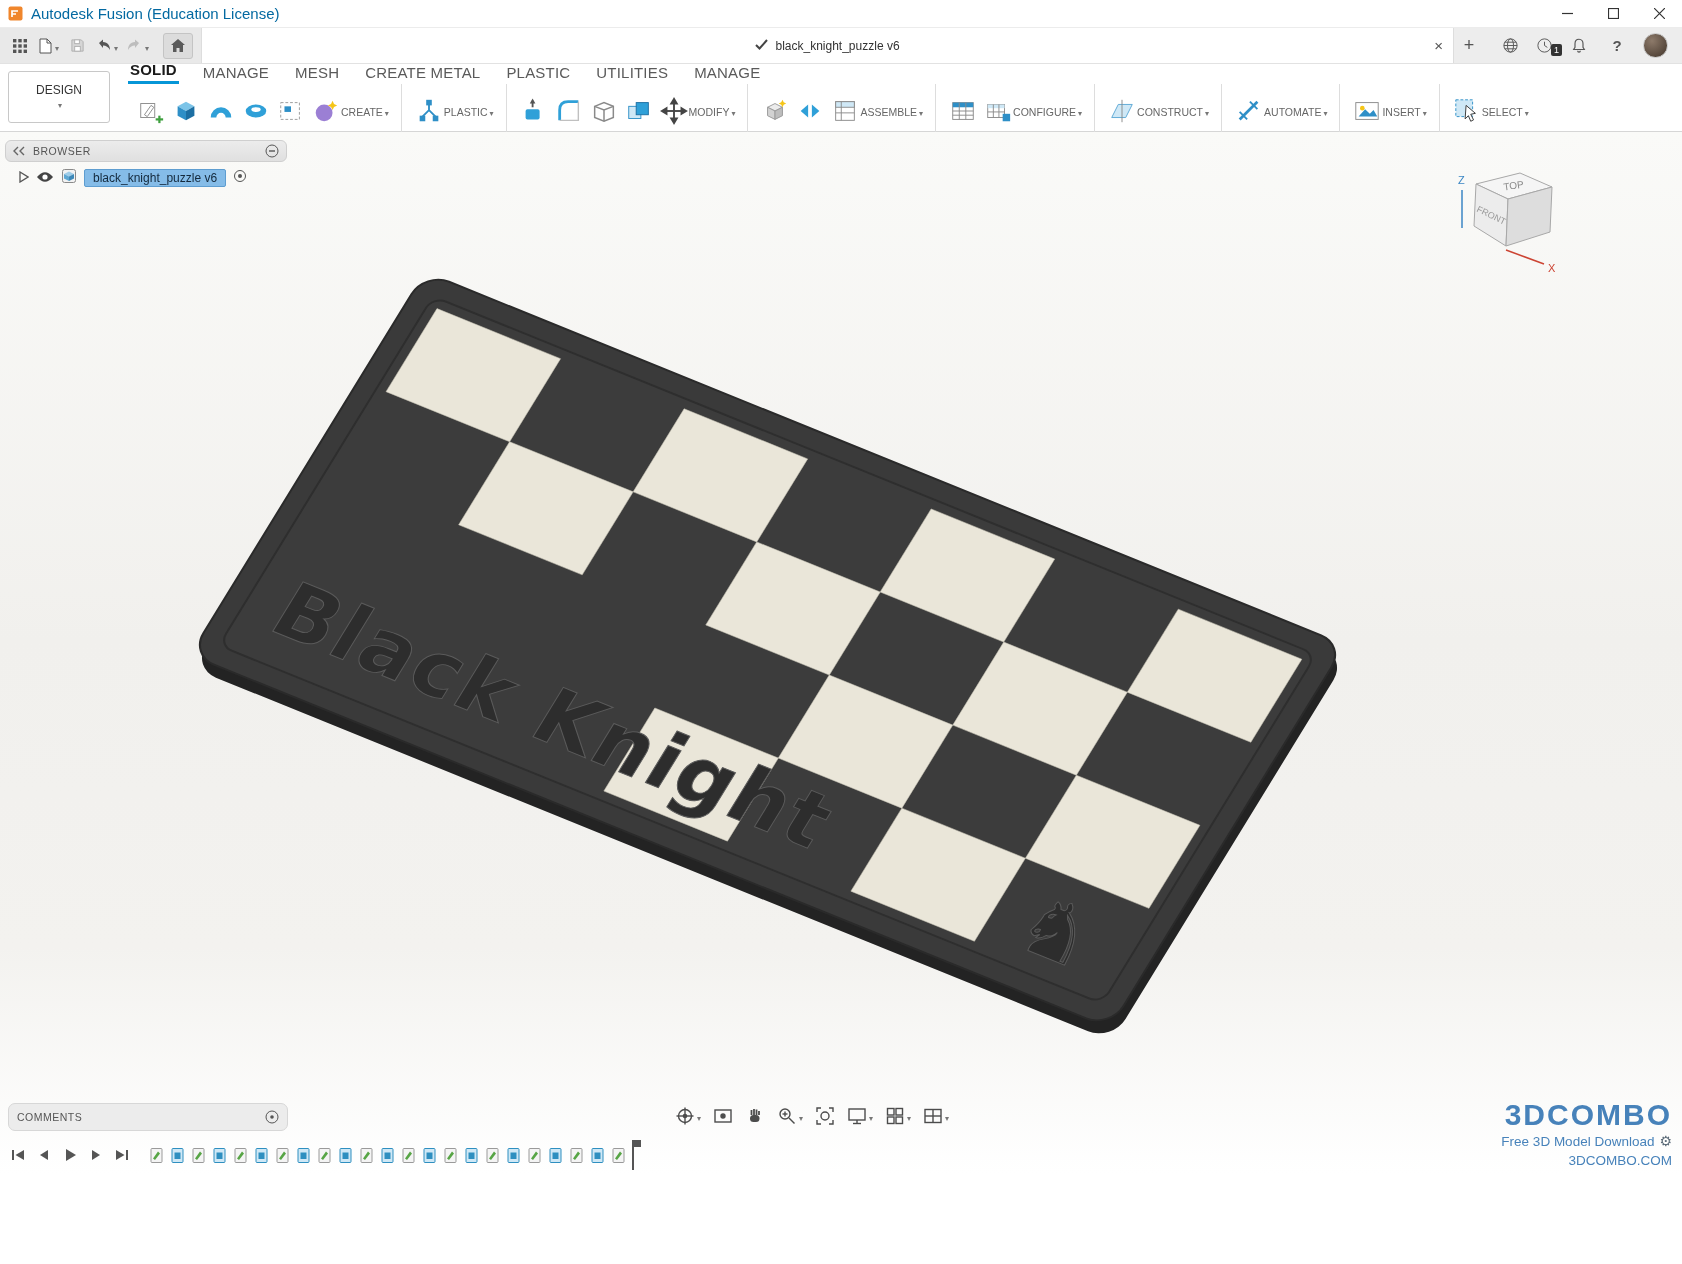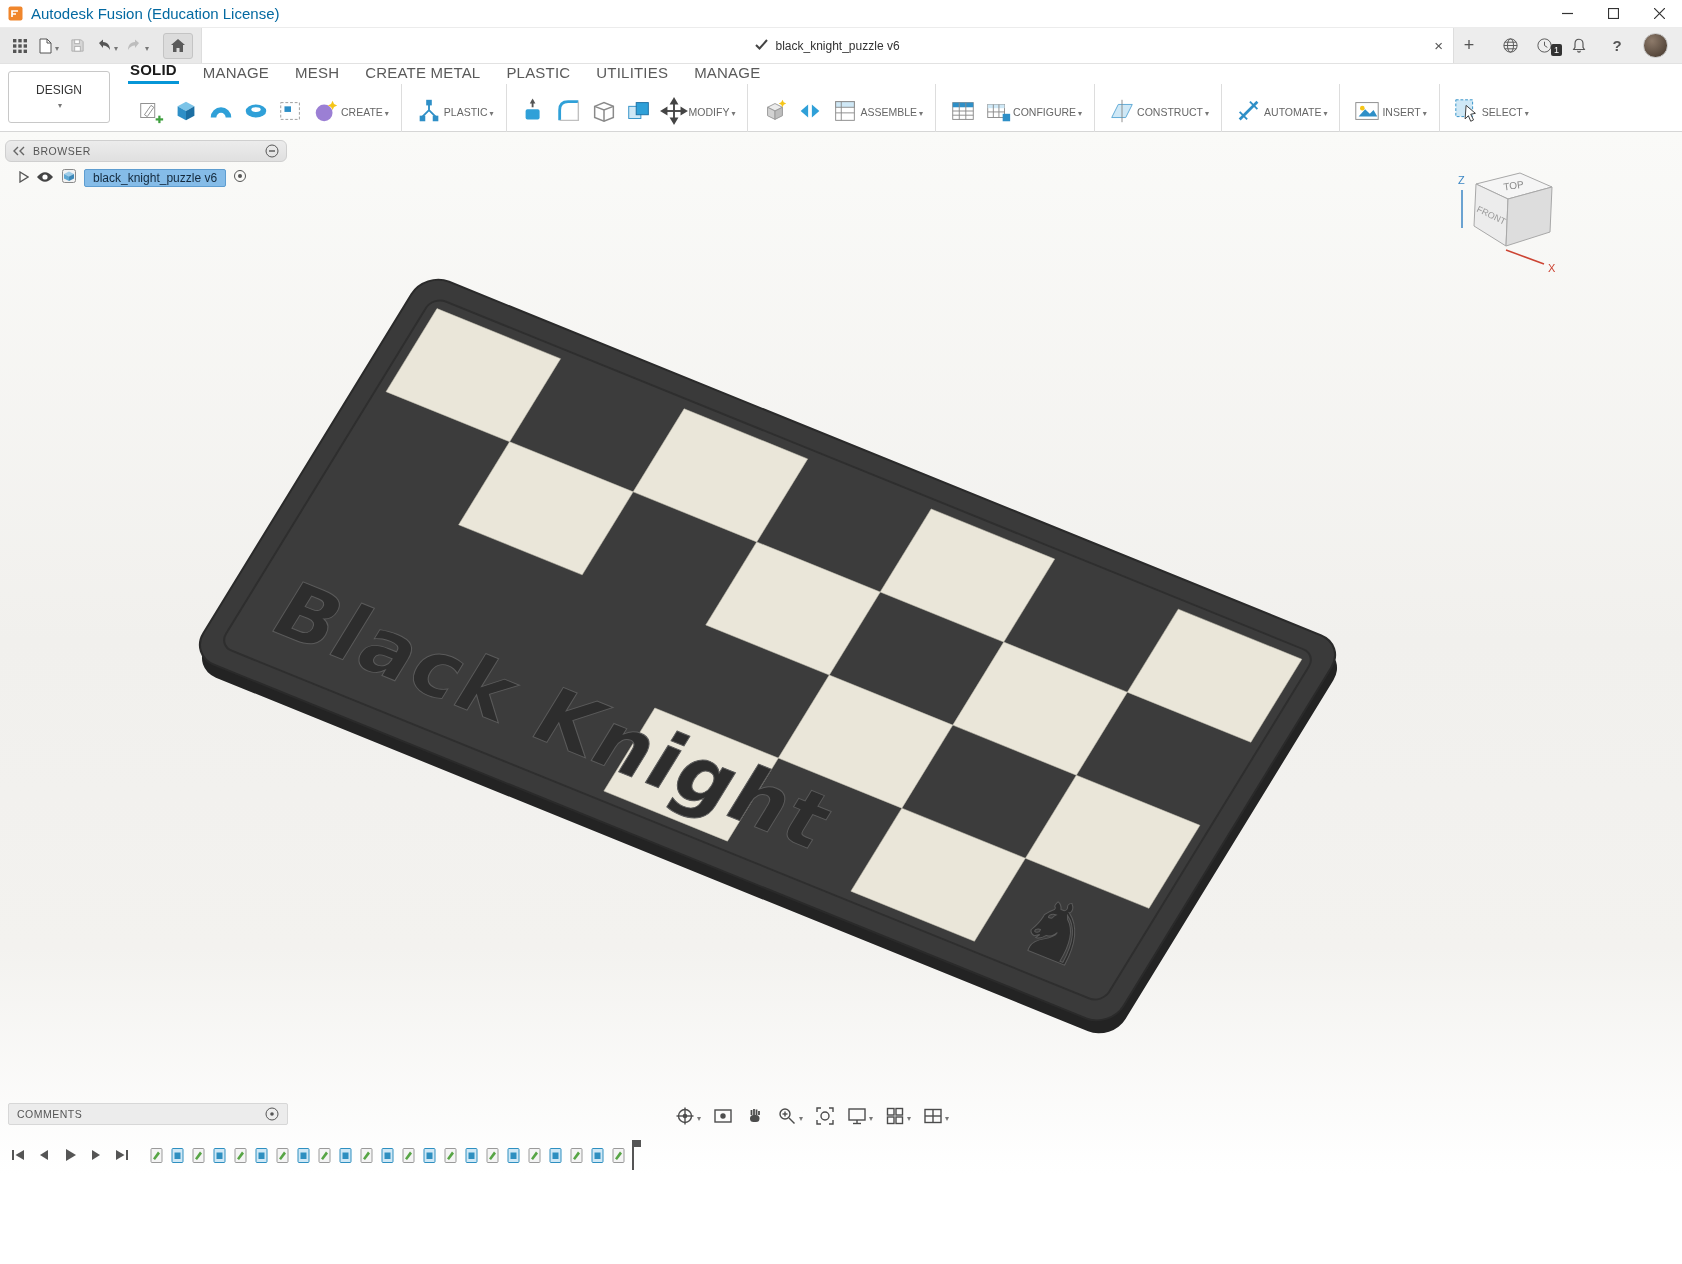--- a/index.html
+++ b/index.html
@@ -54,21 +54,21 @@
   .browser-header { height:22px; background:linear-gradient(#ececec,#e0e0e0); border:1px solid #cfcfcf; border-radius:6px; display:flex; align-items:center; padding:0 7px; gap:8px; }
   .browser-header .bh-title { font-size:10.5px; color:#555; letter-spacing:.5px; }
   .bh-right { margin-left:auto; display:flex; align-items:center; }
   .browser-row { display:flex; align-items:center; gap:7px; padding:6px 4px 0 14px; }
   .doc-label { background:#85bce8; border:1px solid #5e9dd0; border-radius:2px; padding:1px 8px; font-size:12px; color:#14293c; }
 
   
   .viewcube { position:absolute; left:1448px; top:24px; }
 
   
-  .comments-bar { position:absolute; left:8px; top:971px; width:280px; height:22px; background:#ececec; border:1px solid #d7d7d7; border-radius:2px; display:flex; align-items:center; padding:0 8px; }
+  .comments-bar { position:absolute; left:8px; top:971px; width:280px; height:28px; background:#ececec; border:1px solid #d7d7d7; border-radius:7px; display:flex; align-items:center; padding:0 8px; }
   .comments-bar .c-label { font-size:10.5px; color:#555; letter-spacing:.5px; }
   .comments-bar .c-right { margin-left:auto; display:flex; }
 
   .navbar { position:absolute; left:672px; top:972px; display:flex; align-items:center; gap:6px; }
   .nav-item { display:flex; align-items:center; padding:2px 3px; border-radius:2px; }
 
   .timeline { position:absolute; left:8px; top:1008px; display:flex; align-items:center; }
   .playback { display:flex; align-items:center; gap:6px; margin-right:18px; }
   .pb-btn { width:20px; height:20px; display:flex; align-items:center; justify-content:center; }
   #tl-strip { display:flex; align-items:center; gap:8px; }
@@ -764,14 +764,24 @@
         </span>
       </div>
     <span class="tl-marker">
         <svg width="11" height="30">
           <line x1="2" y1="0" x2="2" y2="30" stroke="#555" stroke-width="2"></line>
           <rect x="3" y="0" width="7" height="7" fill="#555"></rect>
         </svg>
       </span>
   </div>
 
+  <div class="watermark">
+    <div class="wm-big">3DCOMBO</div>
+    <div class="wm-line">
+        <span>Free 3D Model Download</span>
+        <span class="wm-gear">⚙</span>
+      </div>
+    <div class="wm-line">
+        <span>3DCOMBO.COM</span>
+      </div>
+  </div>
 
 </div>
 
 </body></html>

